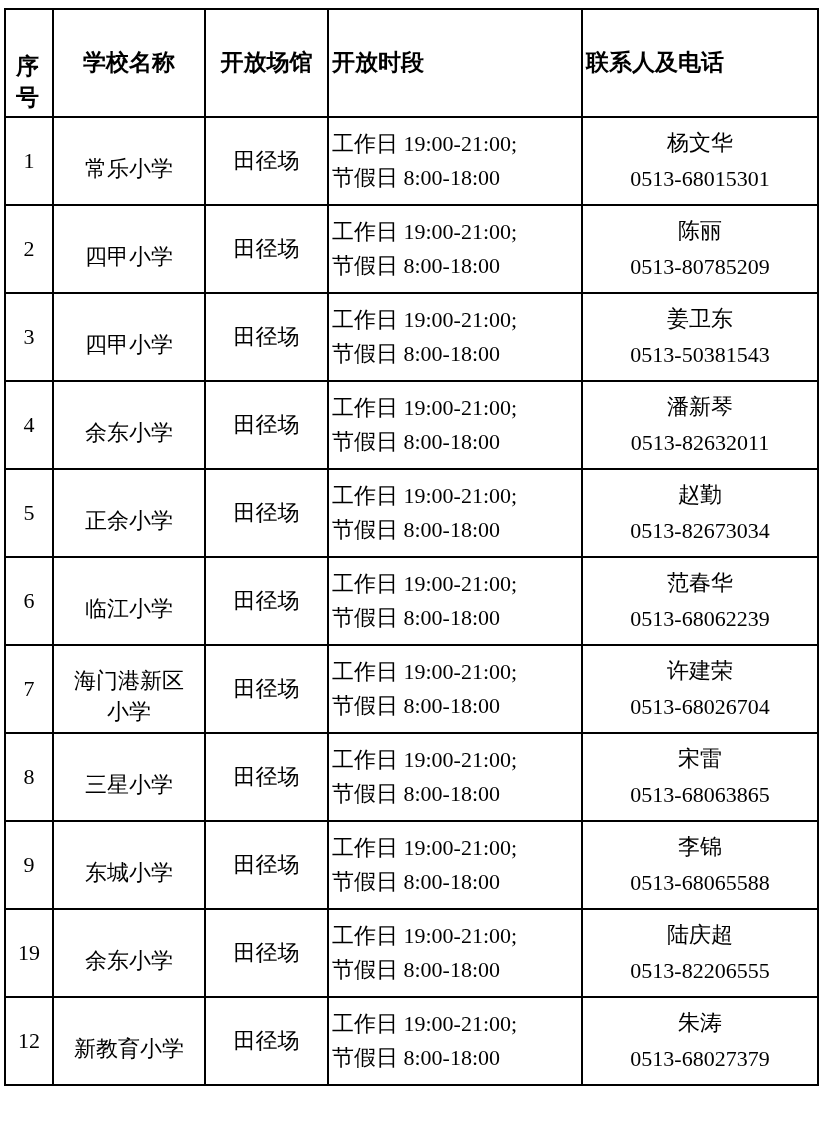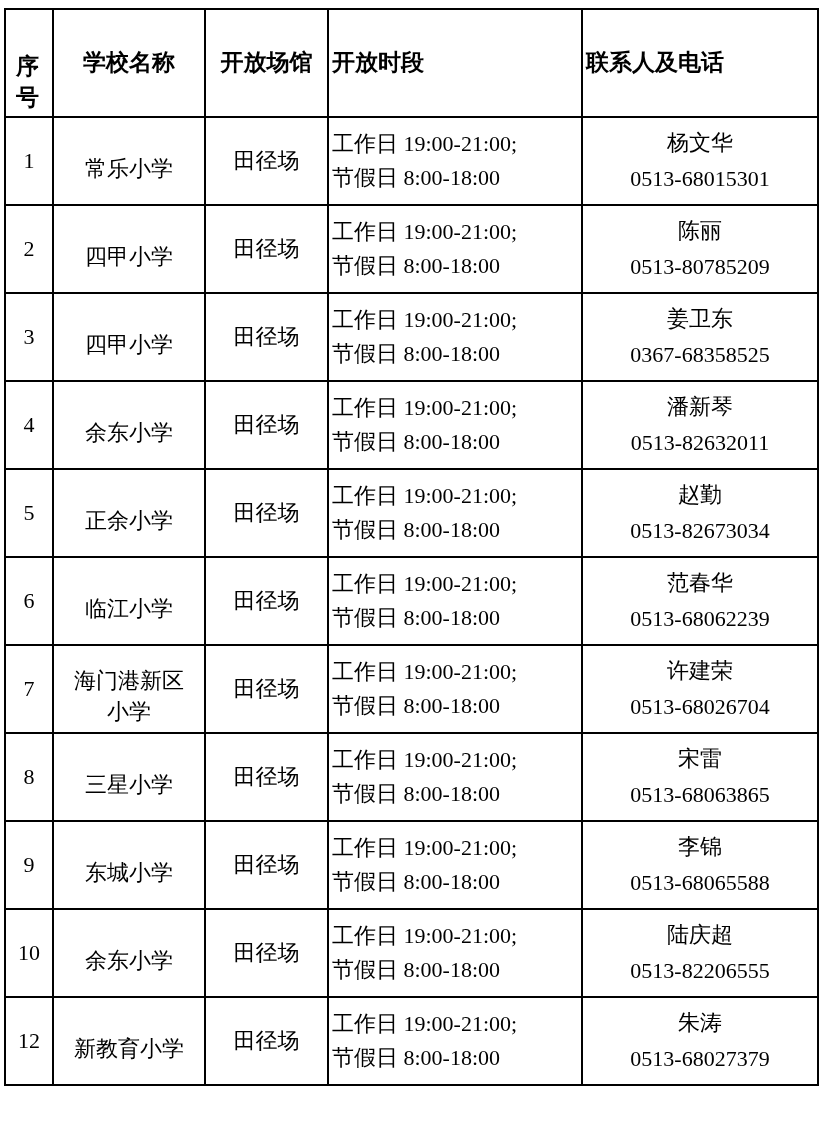--- a/index.html
+++ b/index.html
@@ -106,21 +106,21 @@
     <tr>
       <td>3</td>
       <td><span class="school-name">四甲小学</span></td>
       <td>田径场</td>
       <td class="hours-cell align-left">
         <div>工作日 19:00-21:00;</div>
         <div>节假日 8:00-18:00</div>
       </td>
       <td class="contact-cell">
         <div>姜卫东</div>
-        <div>0367-68358525</div>
+        <div>0513-50381543</div>
       </td>
     </tr>
     <tr>
       <td>4</td>
       <td><span class="school-name">余东小学</span></td>
       <td>田径场</td>
       <td class="hours-cell align-left">
         <div>工作日 19:00-21:00;</div>
         <div>节假日 8:00-18:00</div>
       </td>
@@ -188,21 +188,21 @@
       <td class="hours-cell align-left">
         <div>工作日 19:00-21:00;</div>
         <div>节假日 8:00-18:00</div>
       </td>
       <td class="contact-cell">
         <div>李锦</div>
         <div>0513-68065588</div>
       </td>
     </tr>
     <tr>
-      <td>10</td>
+      <td>19</td>
       <td><span class="school-name">余东小学</span></td>
       <td>田径场</td>
       <td class="hours-cell align-left">
         <div>工作日 19:00-21:00;</div>
         <div>节假日 8:00-18:00</div>
       </td>
       <td class="contact-cell">
         <div>陆庆超</div>
         <div>0513-82206555</div>
       </td>

